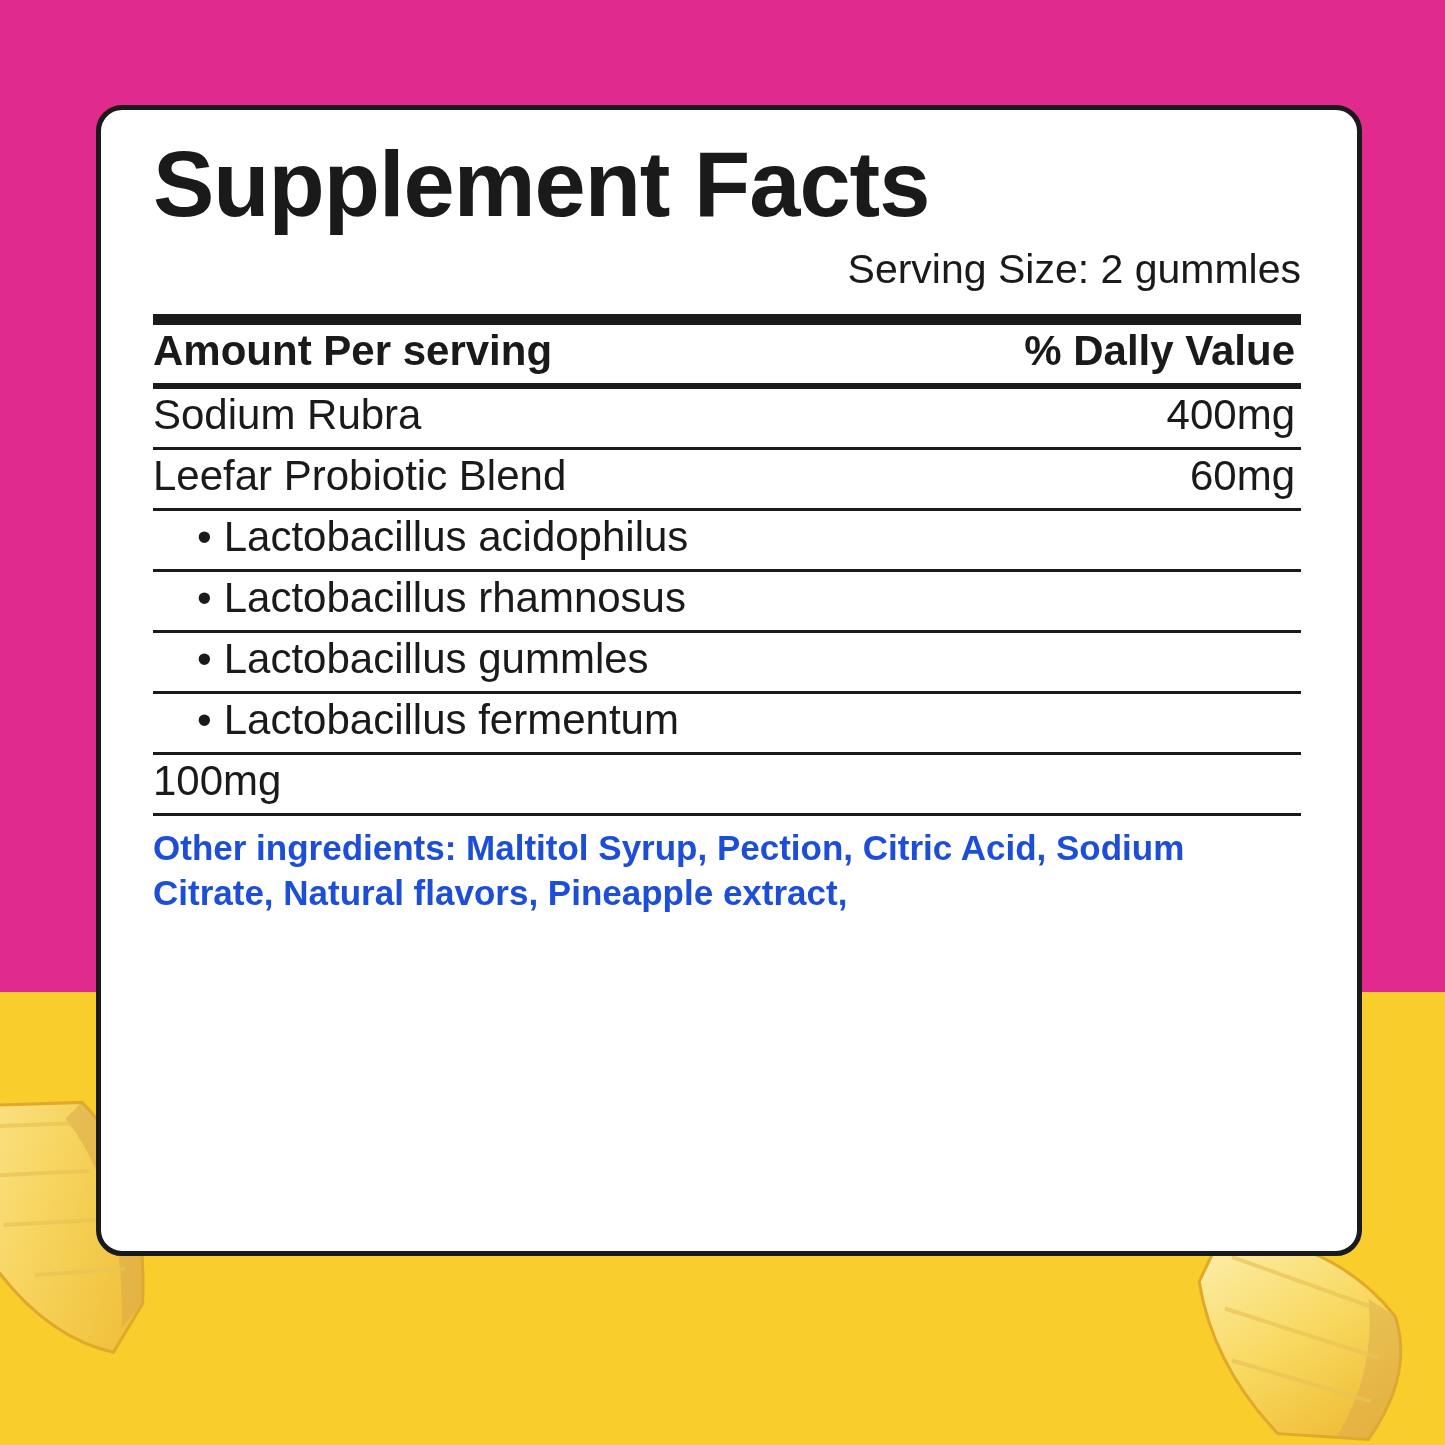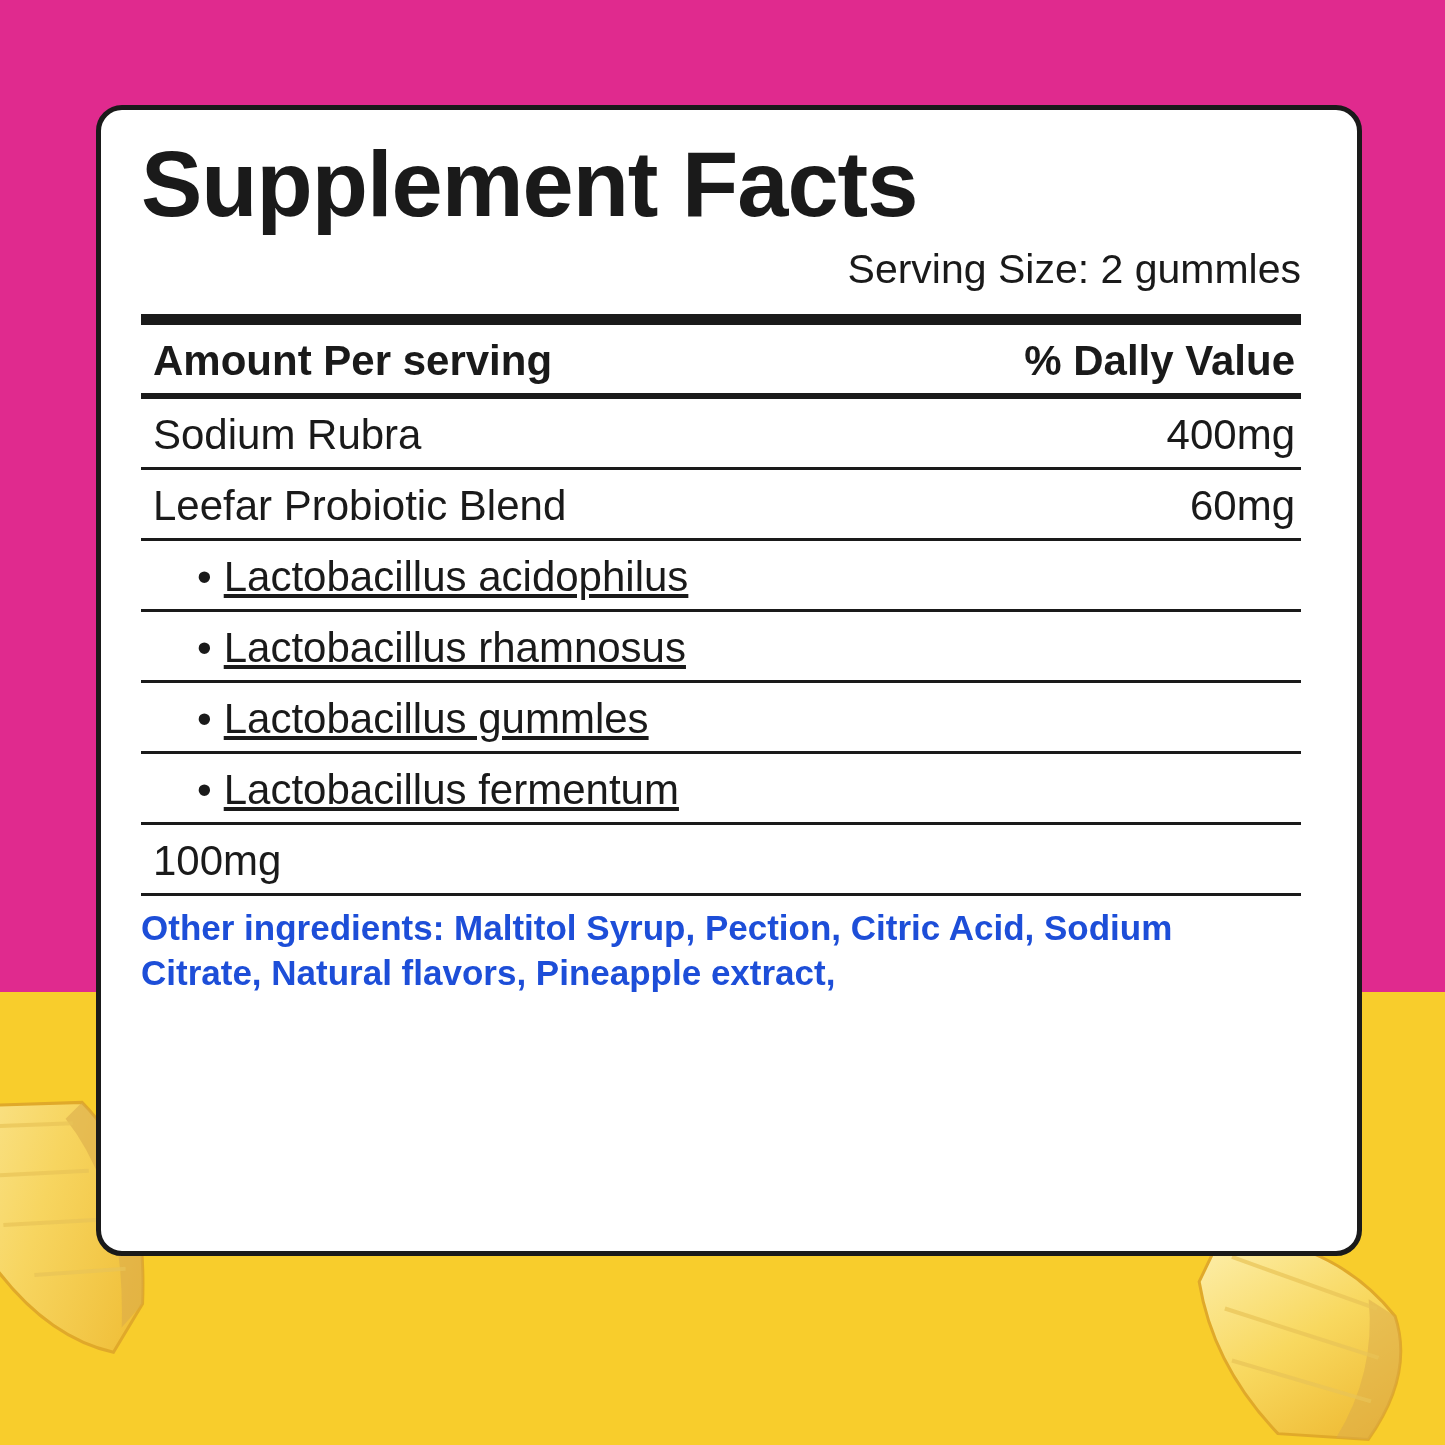--- a/index.html
+++ b/index.html
@@ -63,21 +63,21 @@
     width: 1266px;
     height: 1151px;
     background: #ffffff;
     border: 5px solid #1a1a1a;
     border-radius: 26px;
     box-sizing: border-box;
     overflow: hidden;
   }
   #facts-inner {
     position: absolute;
-    left: 40px;
+    left: 52px;
     top: 22px;
     right: 56px;
   }
 
   .facts-title {
     font-size: 92px;
     font-weight: bold;
     color: #1a1a1a;
     letter-spacing: -1px;
     line-height: 1.15;
@@ -104,42 +104,40 @@
   }
   .rule-thin {
     height: 3px;
     background: #1a1a1a;
   }
 
   .row {
     display: flex;
     align-items: baseline;
     justify-content: space-between;
-    padding: 12px 0 8px 0;
-    margin-left: 12px;
+    padding: 2px 0 8px 0;
   }
   .row .name {
     font-size: 42px;
     color: #1a1a1a;
     white-space: nowrap;
   }
   .row .value {
     font-size: 42px;
     color: #1a1a1a;
     white-space: nowrap;
     padding-right: 6px;
   }
   .header-row .name,
   .header-row .value {
     font-weight: bold;
     font-size: 42px;
   }
   .sub-row .name {
     padding-left: 44px;
-    text-decoration: underline;
   }
   .bullet {
     display: inline-block;
     margin-right: 12px;
   }
 
   .other-ing {
     font-size: 35px;
     font-weight: bold;
     color: #1d4ed8;

